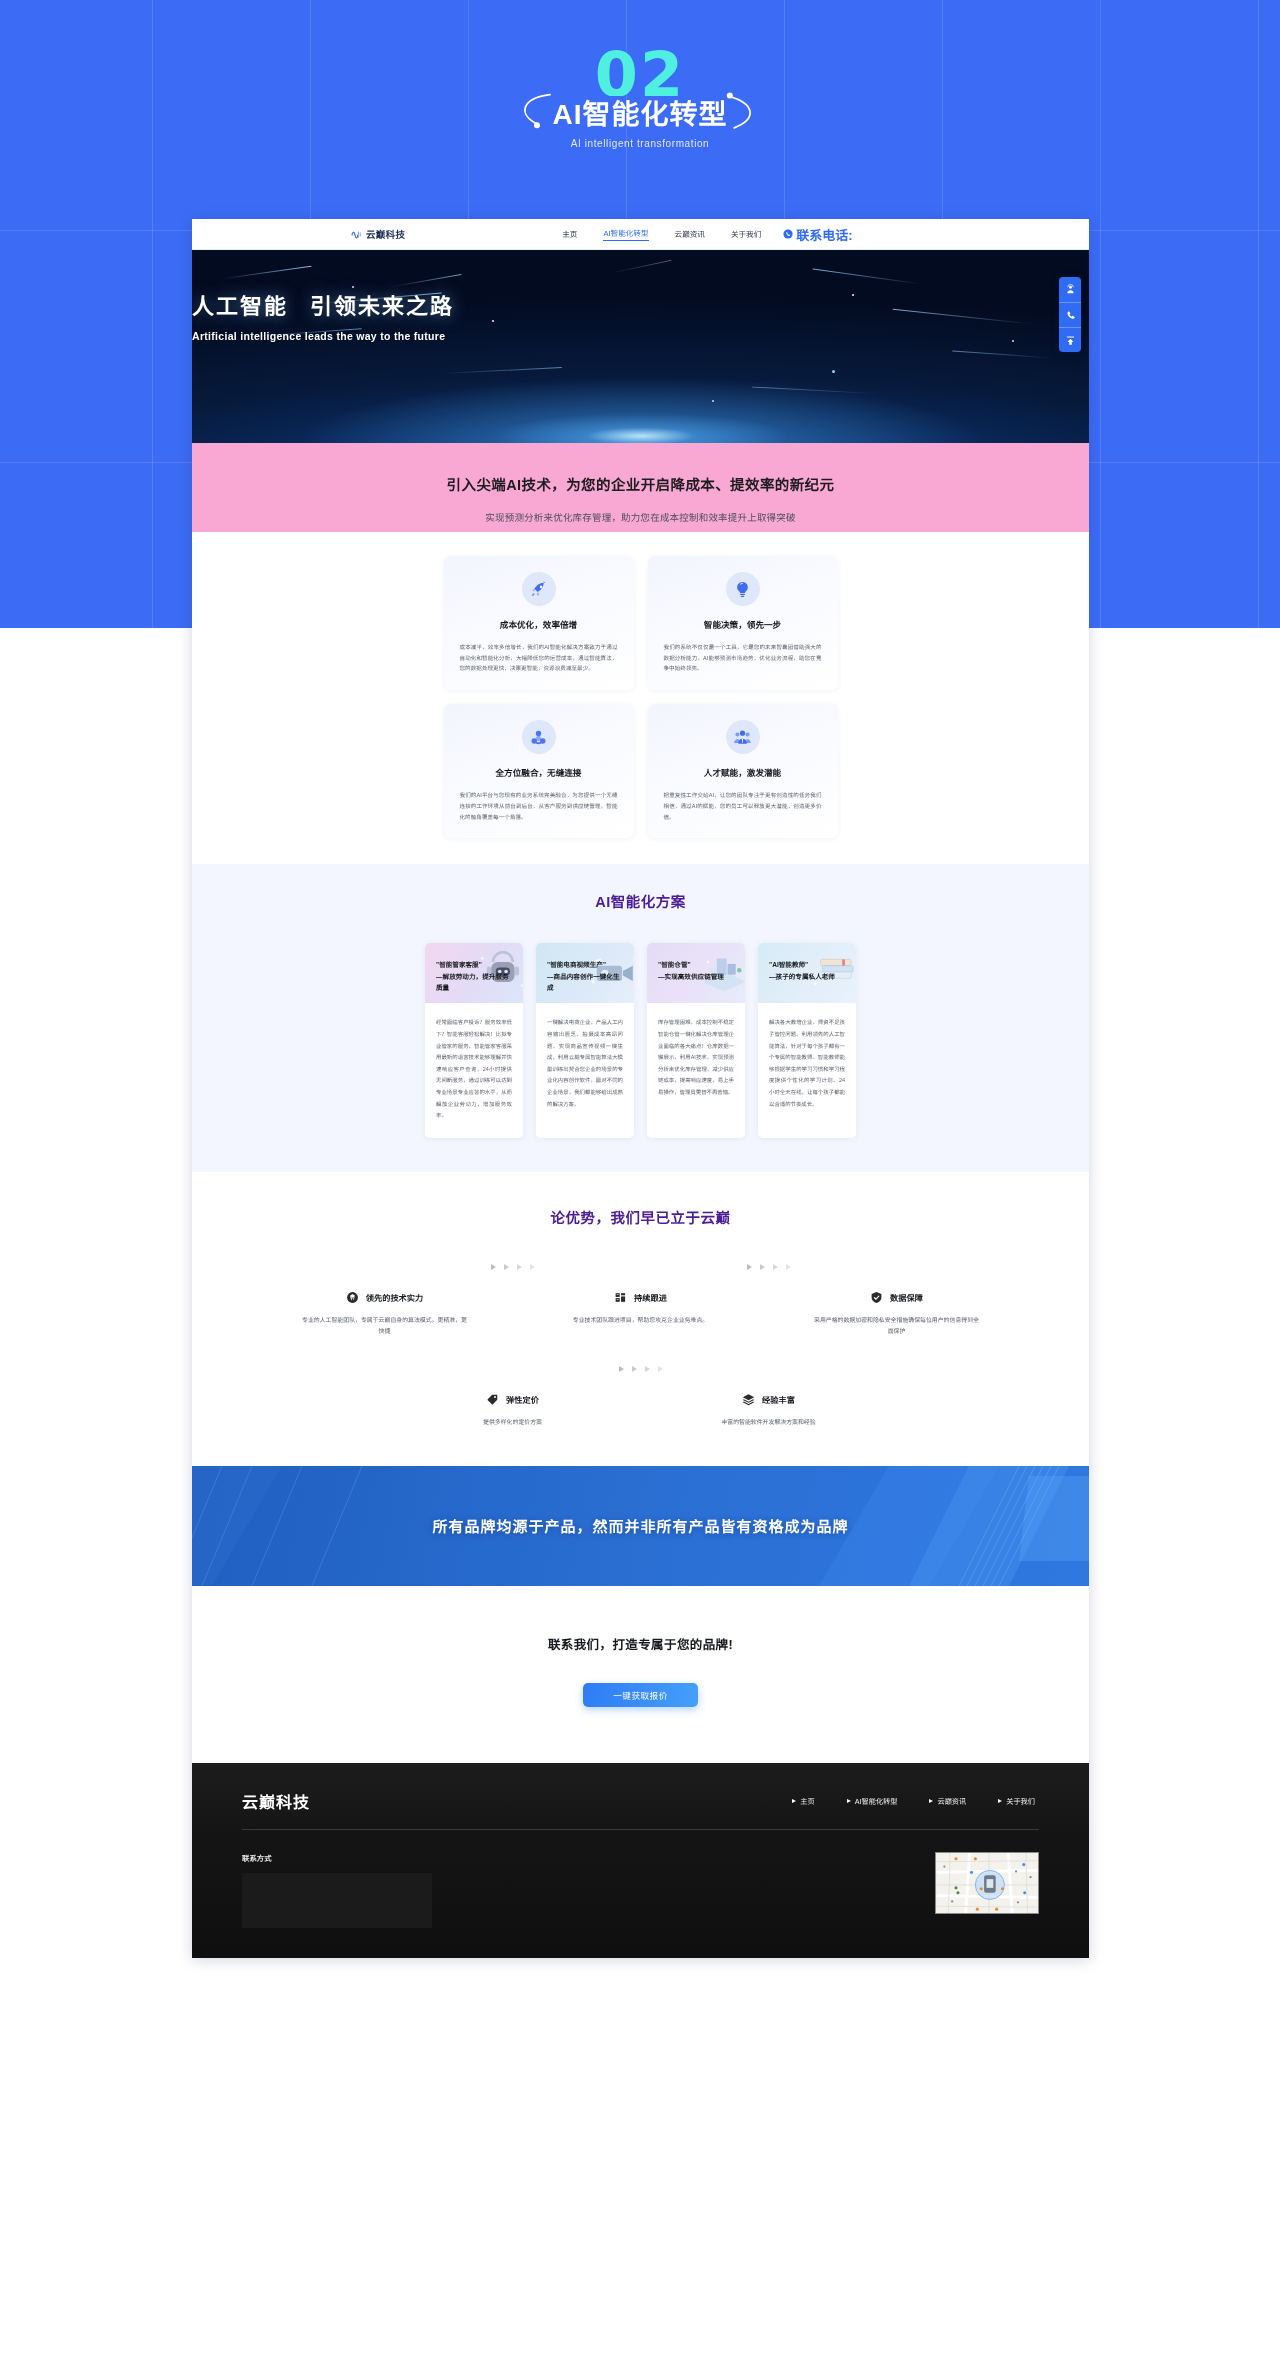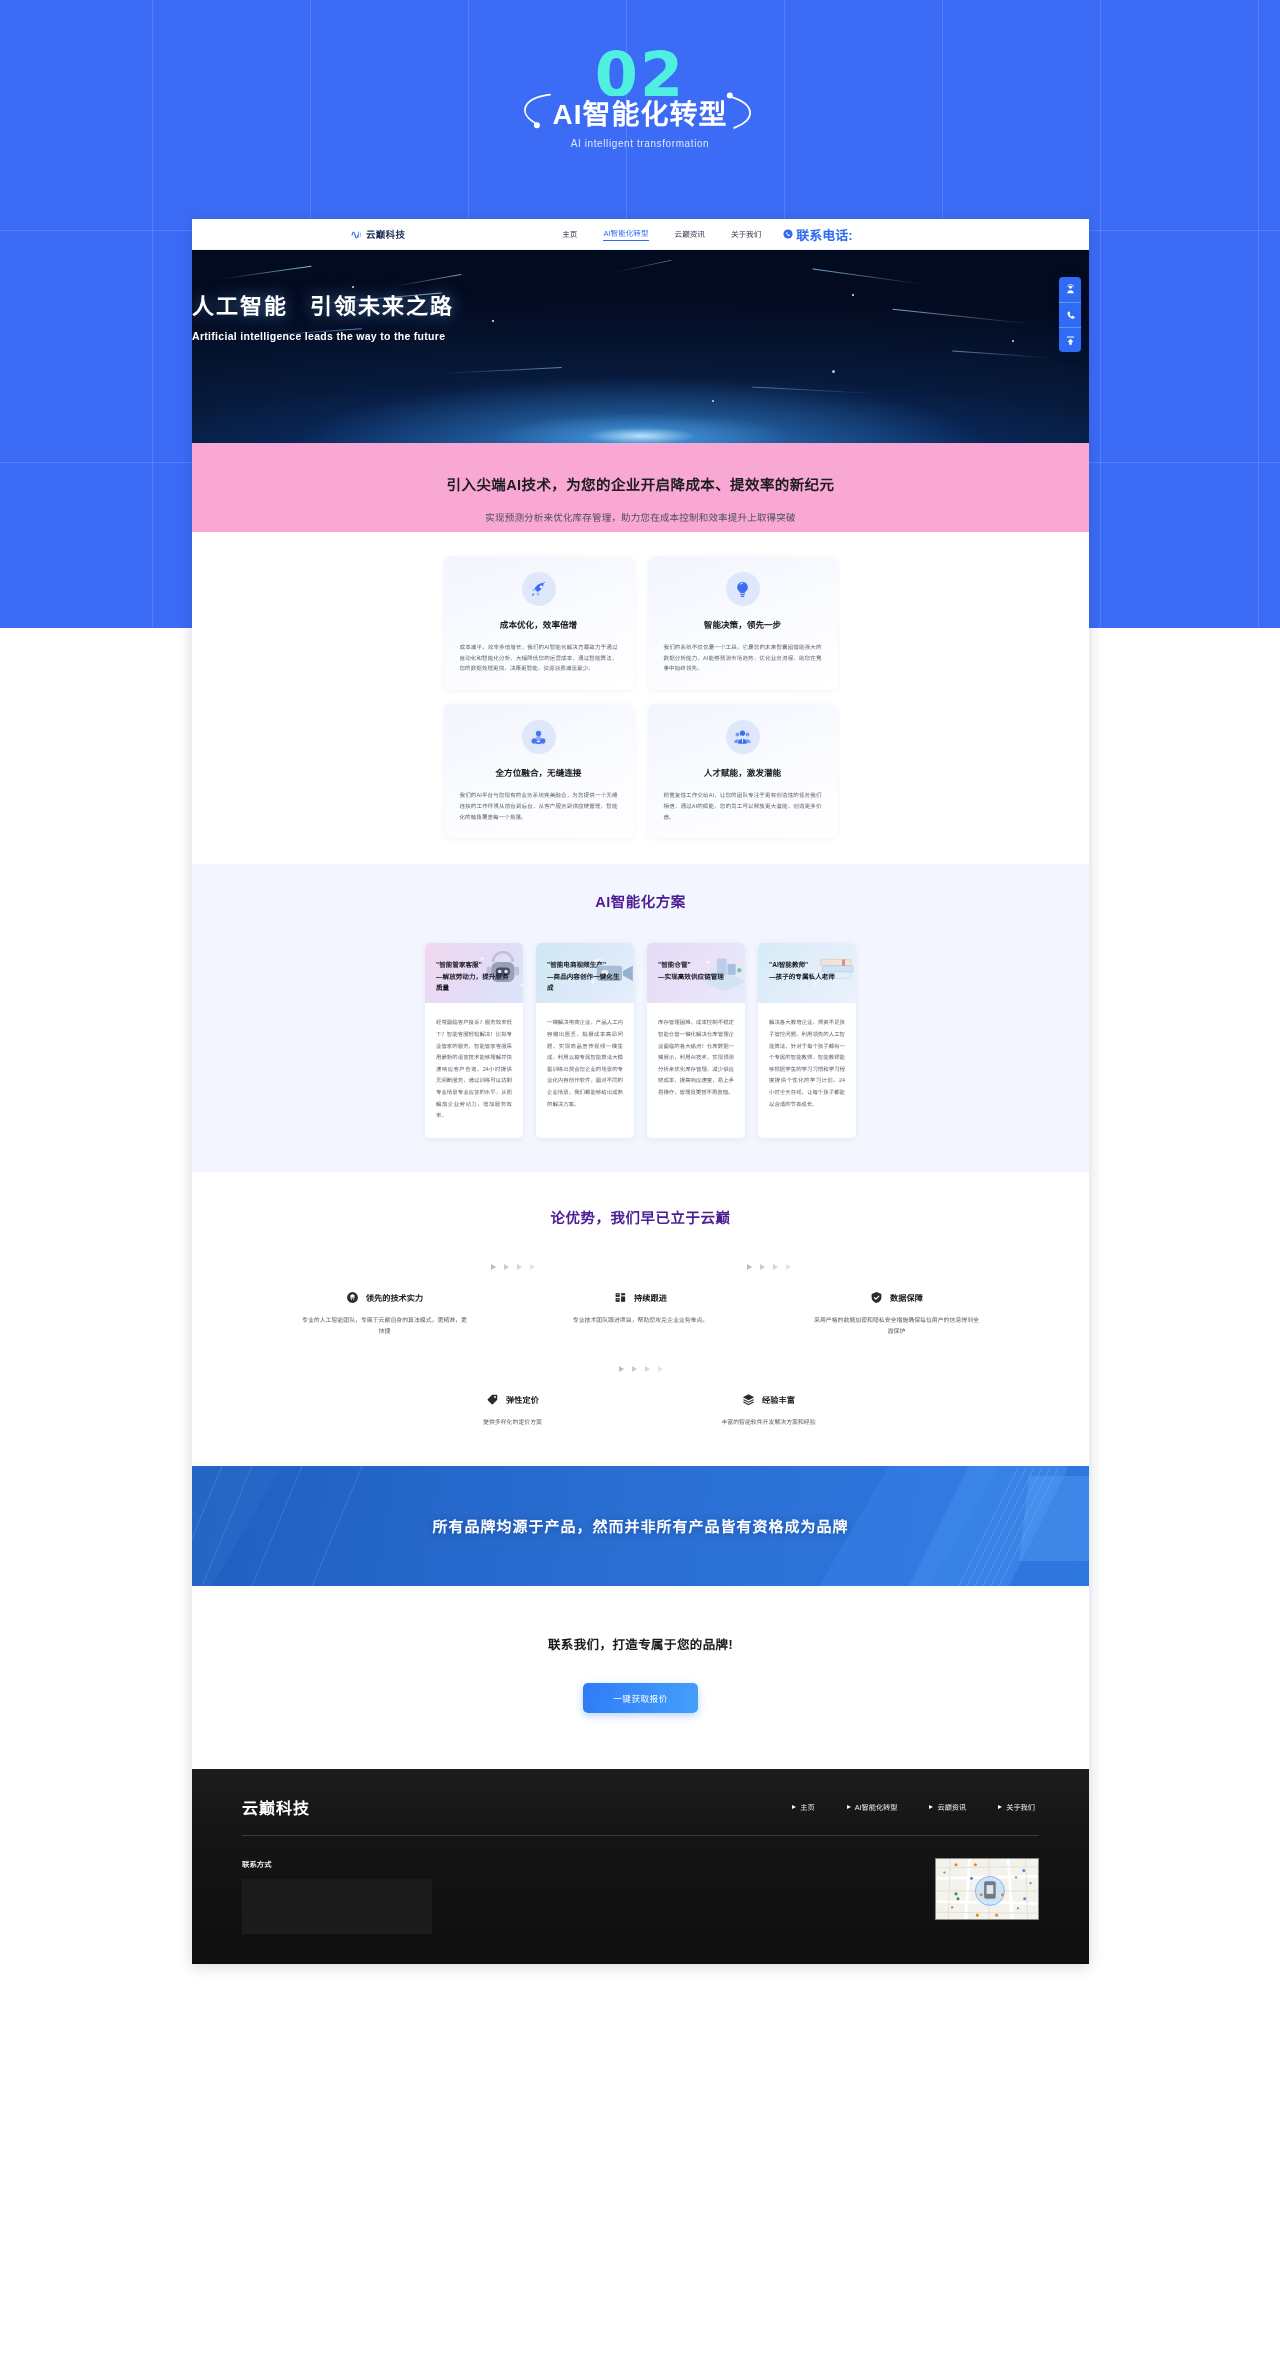--- a/index.html
+++ b/index.html
@@ -198,21 +198,21 @@
   .brand-banner .shape { position: absolute; }
   .brand-banner-text {
     position: relative; z-index: 3; font-size: 15px; font-weight: 700; color: #fff;
     letter-spacing: 1px; text-shadow: 0 1px 6px rgba(0,25,80,.35);
   }
 
   
   .cta { background: #fff; padding: 48px 0 56px; text-align: center; }
   .cta-title { font-size: 12.5px; font-weight: 700; color: #17191e; letter-spacing: .4px; }
   .cta-btn {
-    margin: 30px auto 0; display: block; width: 115px; height: 30px;
+    margin: 30px auto 0; display: block; width: 115px; height: 24px;
     border: none; border-radius: 5px; cursor: pointer; color: #fff;
     font-size: 8.6px; font-family: inherit; letter-spacing: .5px;
     background: linear-gradient(100deg, #2f7bf5 0%, #44a0fb 100%);
     box-shadow: 0 3px 9px rgba(47,123,245,.33);
   }
 
   
   .footer {
     background: linear-gradient(180deg, #1c1c1c 0%, #141414 40%, #0f0f0f 100%);
     padding: 26px 50px 30px; color: #fff; position: relative;

